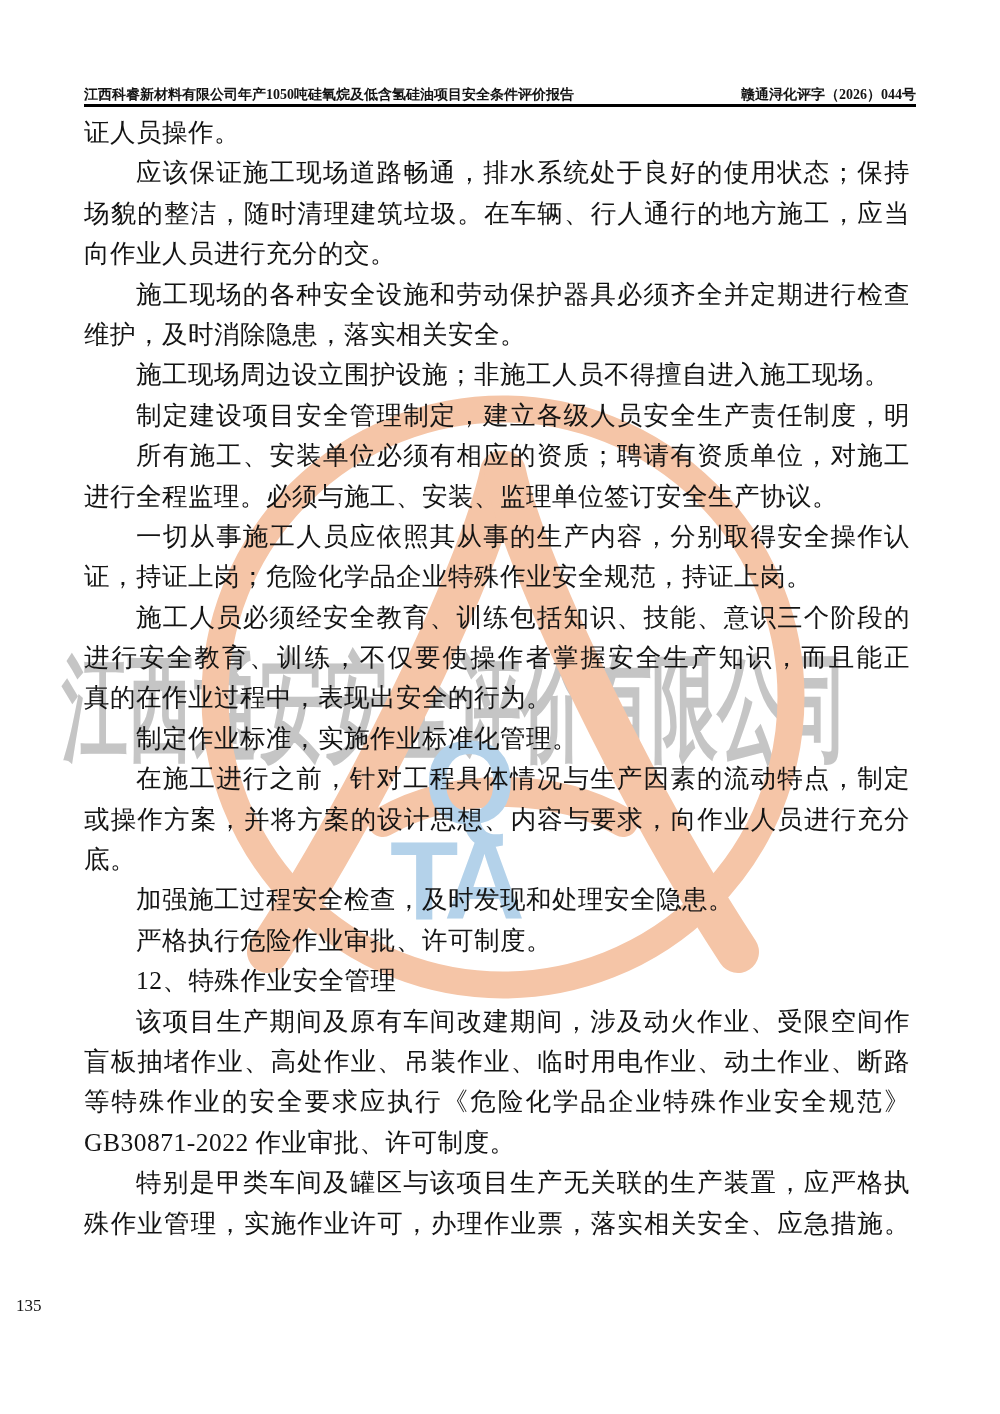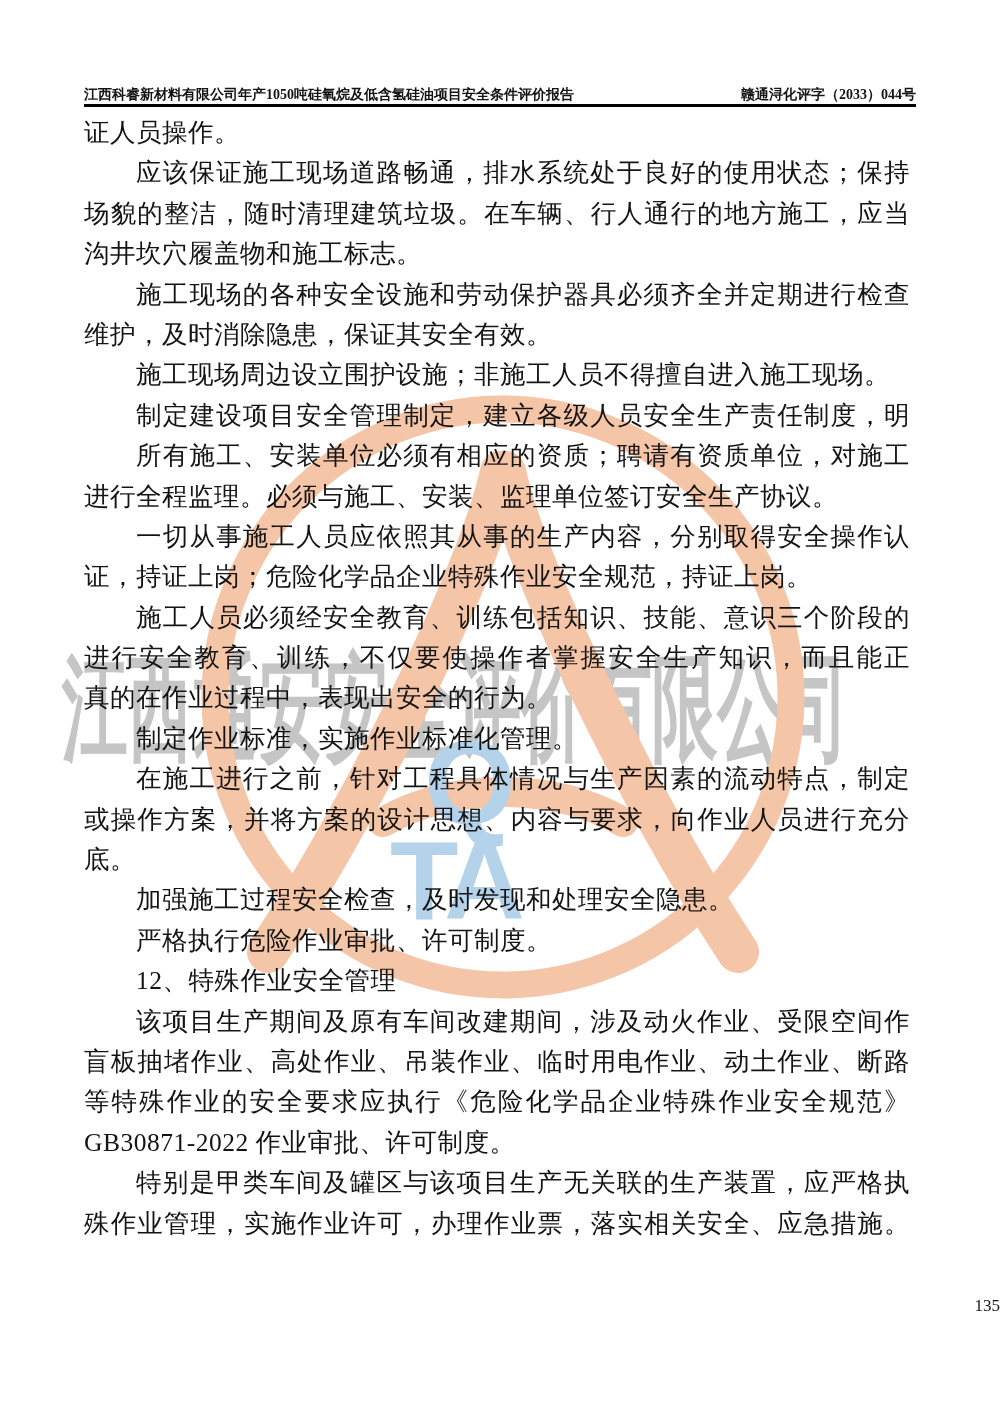--- a/index.html
+++ b/index.html
@@ -55,21 +55,21 @@
   .line.full{
     white-space:normal;text-align:justify;text-align-last:justify;
     overflow:hidden;
   }
   .line.indent{padding-left:52px;}
   .line.full.indent{padding-left:0;text-indent:52px;}
 
   
   .page-number{
     position:absolute;left:16px;right:0;top:1296px;
-    text-align:right;font-size:17px;z-index:5;
+    text-align:left;font-size:17px;z-index:5;
   }
 </style>
 </head>
 <body>
 
 <div class="page">
 
   <div class="watermark">
     <div class="wm-company">江西通安安全评价有限公司</div>
 
@@ -79,31 +79,31 @@
       <path d="M322,95 C345,200 460,430 555,575" fill="none" stroke="#f5c5a7" stroke-width="42" stroke-linecap="round"></path>
       <path d="M200,445 C270,405 370,405 440,445" fill="none" stroke="#f5c5a7" stroke-width="30" stroke-linecap="round"></path>
     </svg>
 
     <div class="wm-q">Q</div>
     <div class="wm-ta">TA</div>
   </div>
 
   <div class="header">
     <span>江西科睿新材料有限公司年产1050吨硅氧烷及低含氢硅油项目安全条件评价报告</span>
-    <span>赣通浔化评字（2033）044号</span>
+    <span>赣通浔化评字（2026）044号</span>
   </div>
   <div class="header-rule"></div>
 
   <div class="content">
       <div class="line">证人员操作。</div>
       <div class="line indent full">应该保证施工现场道路畅通，排水系统处于良好的使用状态；保持场容</div>
       <div class="line full">场貌的整洁，随时清理建筑垃圾。在车辆、行人通行的地方施工，应当设置</div>
-      <div class="line">沟井坎穴履盖物和施工标志。</div>
+      <div class="line">向作业人员进行充分的交。</div>
       <div class="line indent full">施工现场的各种安全设施和劳动保护器具必须齐全并定期进行检查和</div>
-      <div class="line">维护，及时消除隐患，保证其安全有效。</div>
+      <div class="line">维护，及时消除隐患，落实相关安全。</div>
       <div class="line indent">施工现场周边设立围护设施；非施工人员不得擅自进入施工现场。</div>
       <div class="line indent full">制定建设项目安全管理制定，建立各级人员安全生产责任制度，明确各</div>
       <div class="line indent full">所有施工、安装单位必须有相应的资质；聘请有资质单位，对施工过程</div>
       <div class="line">进行全程监理。必须与施工、安装、监理单位签订安全生产协议。</div>
       <div class="line indent full">一切从事施工人员应依照其从事的生产内容，分别取得安全操作认可</div>
       <div class="line">证，持证上岗；危险化学品企业特殊作业安全规范，持证上岗。</div>
       <div class="line indent full">施工人员必须经安全教育、训练包括知识、技能、意识三个阶段的教育。</div>
       <div class="line full">进行安全教育、训练，不仅要使操作者掌握安全生产知识，而且能正确、认</div>
       <div class="line">真的在作业过程中，表现出安全的行为。</div>
       <div class="line indent">制定作业标准，实施作业标准化管理。</div>

